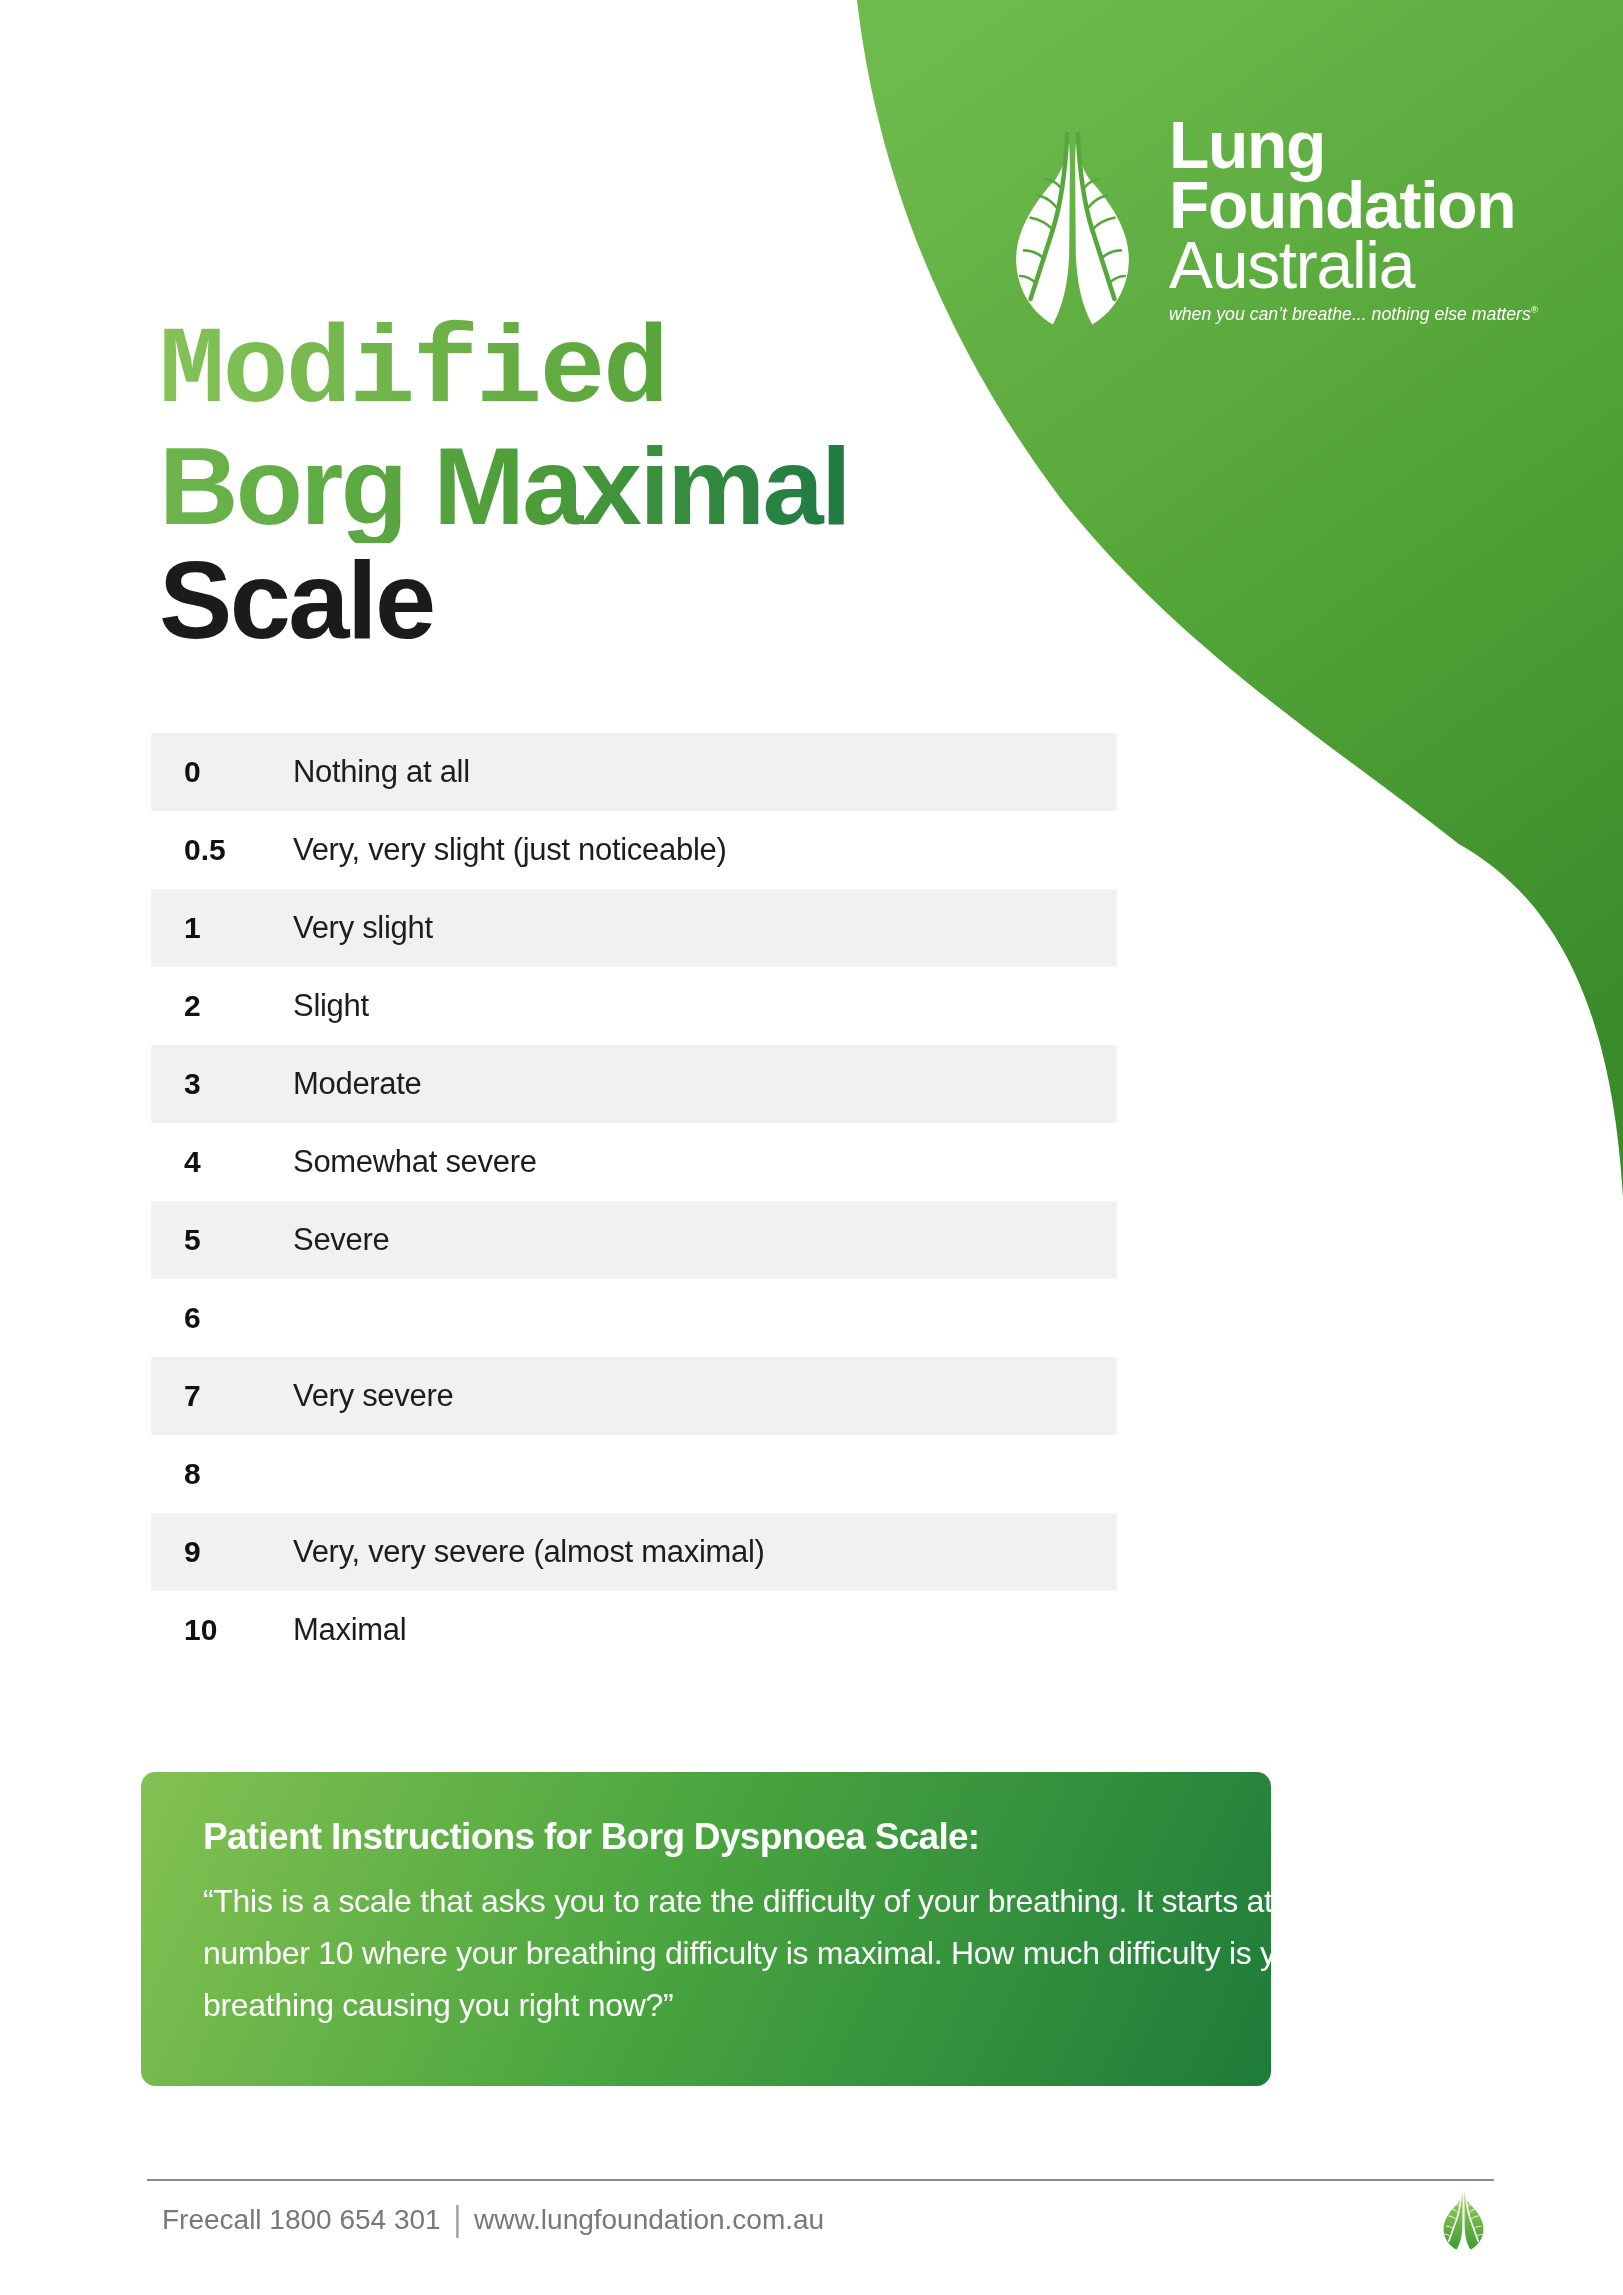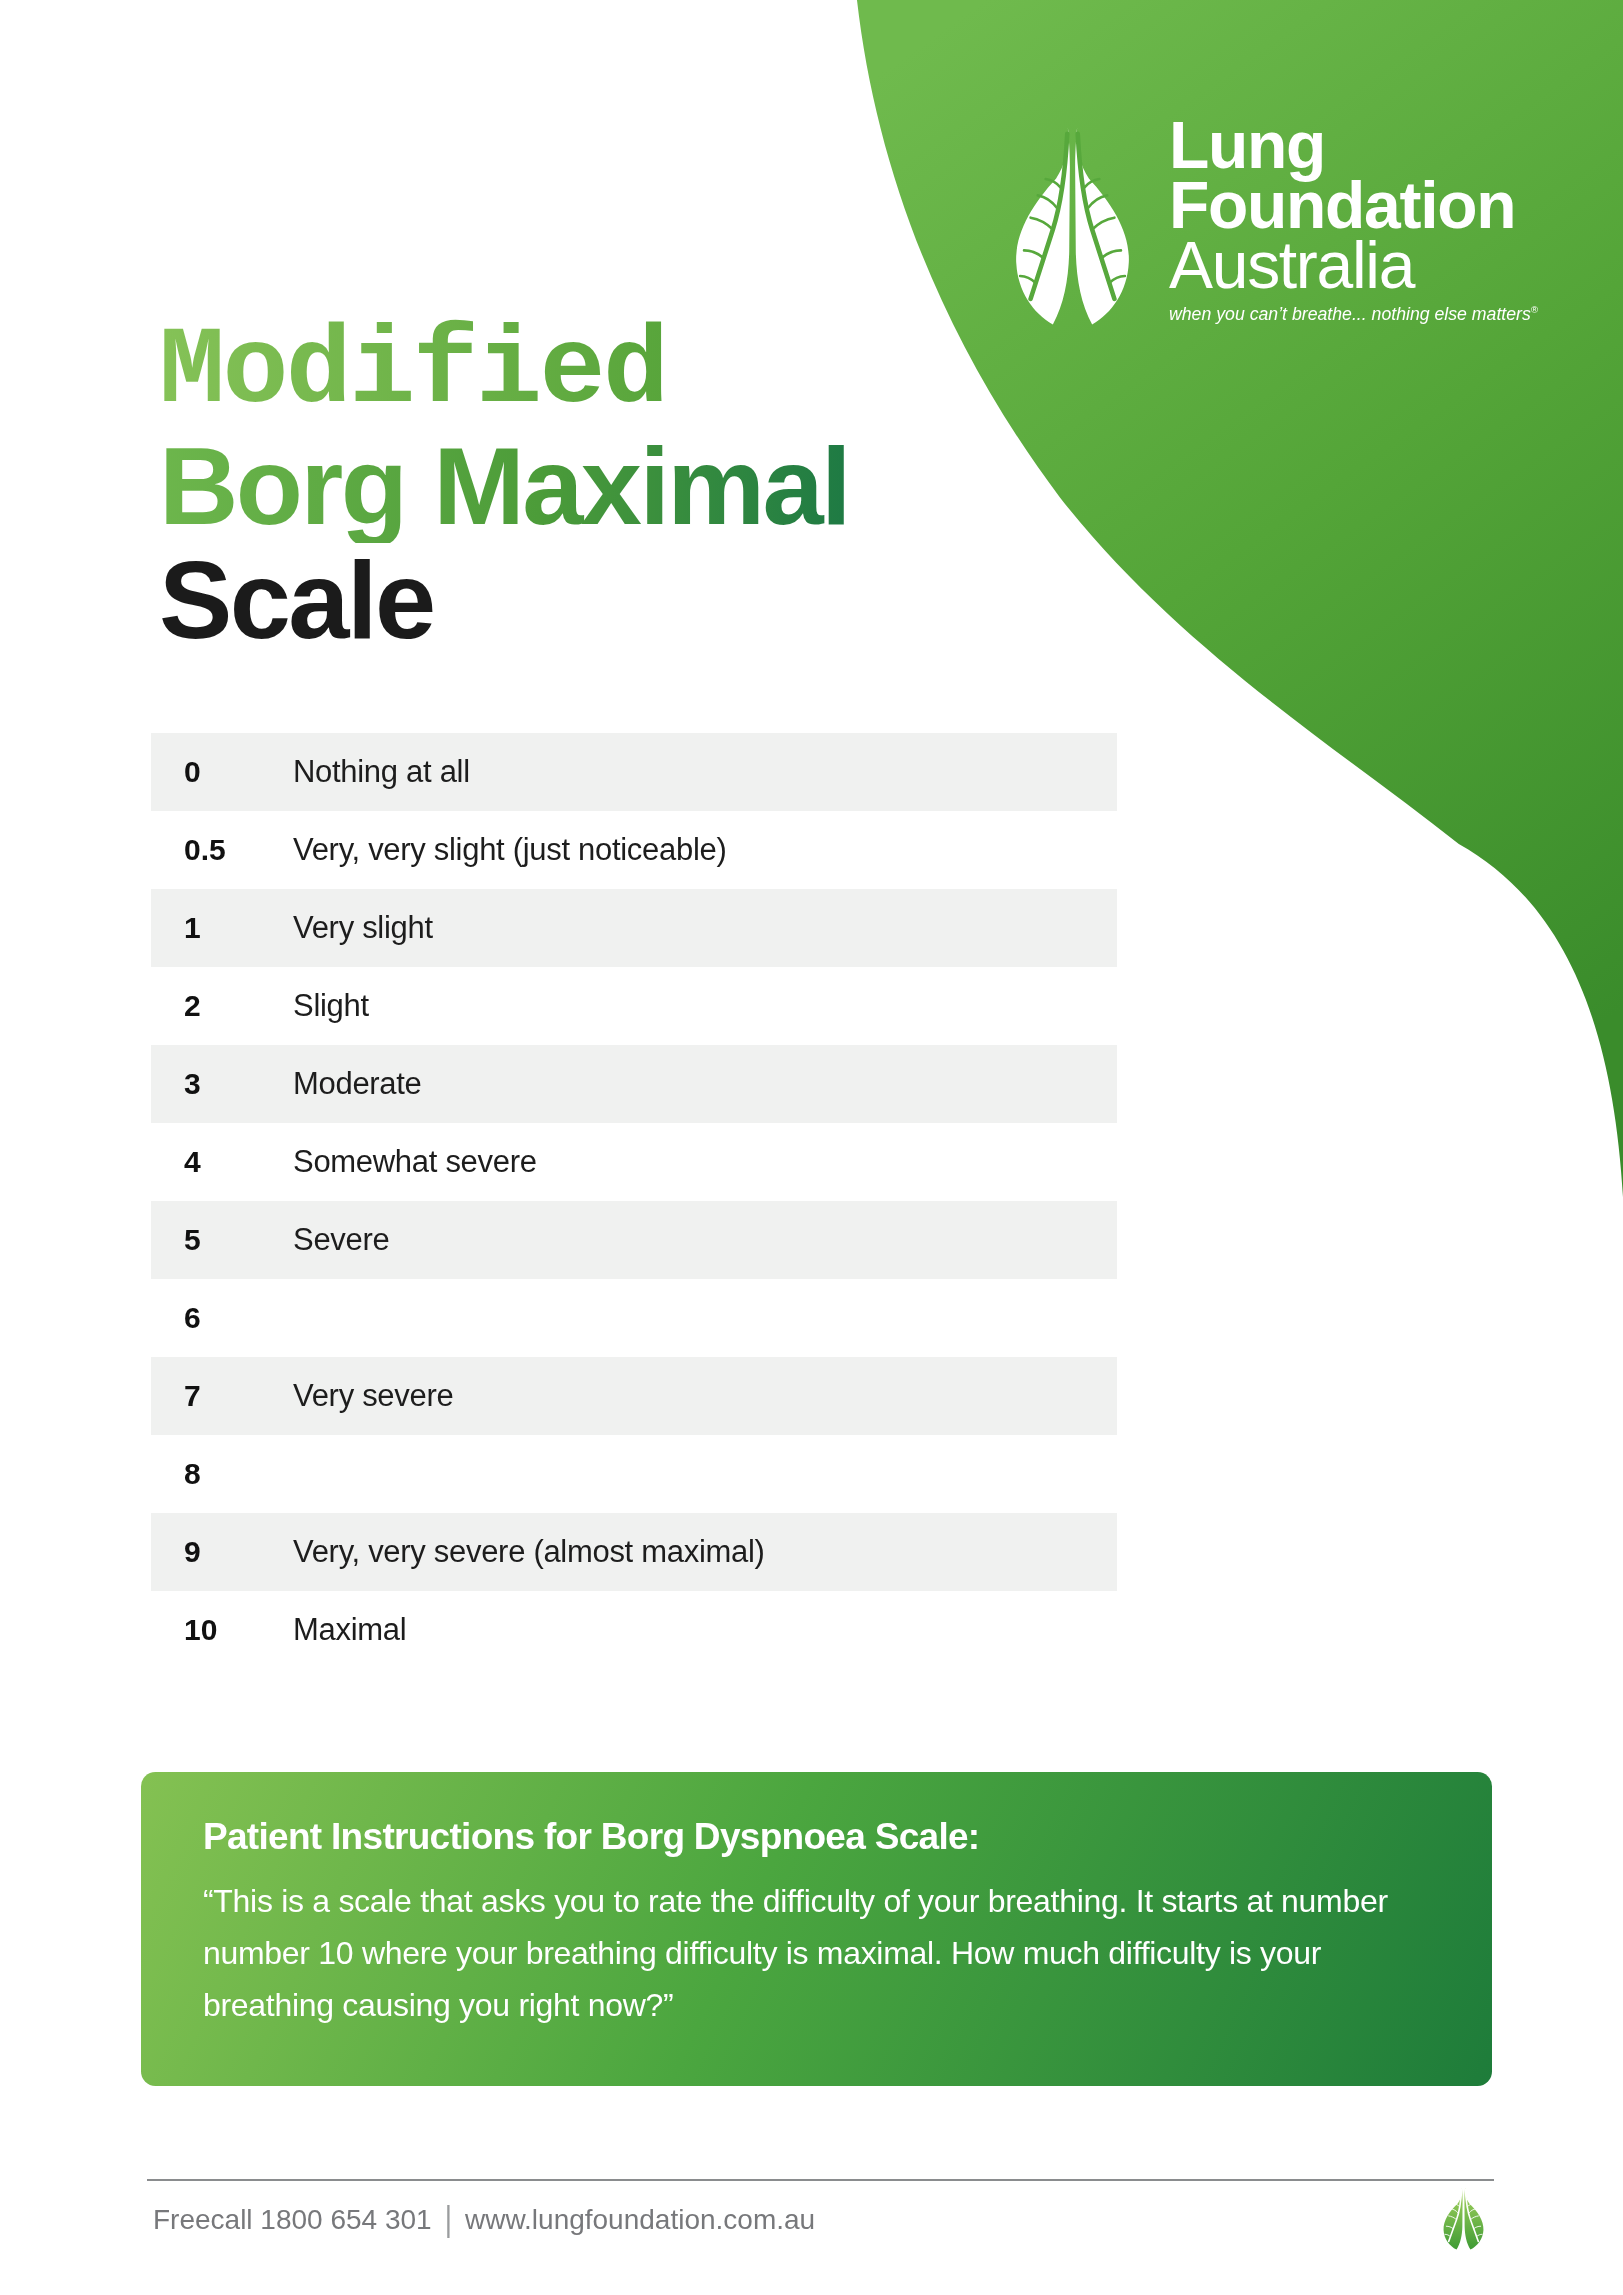--- a/index.html
+++ b/index.html
@@ -28,31 +28,31 @@
   .title .g2{background-image:linear-gradient(90deg,var(--c-title2_start),#4c9c39 55%,var(--c-title2_end));}
   .title .g3{color:var(--c-title3);}
   
   .scale-table{position:absolute;left:151px;top:733px;width:966px;}
   .scale-row{display:flex;align-items:center;height:78px;position:relative;}
   .scale-row:nth-child(odd){background:var(--c-row_shade);}
   .scale-value{position:absolute;left:33px;width:98px;font-size:30px;font-weight:700;color:#111111;}
   .scale-label{position:absolute;left:142px;font-size:31px;letter-spacing:-0.3px;color:#1d1d1d;}
   
   .instructions{
-    position:absolute;left:141px;top:1772px;width:1351px;height:314px;
+    position:absolute;left:141px;top:1772px;width:1130px;height:314px;
     border-radius:14.4px;box-sizing:border-box;
     background:linear-gradient(115deg,var(--c-box_start) 0%,#4ba63f 45%,var(--c-box_end) 100%);
     padding:44px 39px 0 62px;color:#ffffff;
   }
   .instructions-heading{font-size:37px;font-weight:700;line-height:42px;letter-spacing:-0.7px;}
   .instructions-body{margin-top:17px;font-size:32px;line-height:52px;letter-spacing:-0.3px;}
   .instructions-body .bline{white-space:nowrap;}
   
   .footer-rule{position:absolute;left:147px;top:2179px;width:1347px;height:2px;background:#8a8c8e;}
-  .footer-text{position:absolute;left:153px;top:2204px;font-size:28px;color:var(--c-footer_text);letter-spacing:0;}
+  .footer-text{position:absolute;left:162px;top:2204px;font-size:28px;color:var(--c-footer_text);letter-spacing:0;}
   .footer-sep{display:inline-block;padding:0 13px;color:#9a9c9e;font-weight:400;transform:scaleY(1.25);}
   .footer-lungs{position:absolute;left:1438px;top:2187px;width:51px;height:64px;}
   .hidden-defs{position:absolute;width:0;height:0;overflow:hidden;}
 </style>
 </head>
 <body>
 
 <svg class="hidden-defs" aria-hidden="true">
   <defs>
     <linearGradient id="lung-green-grad" x1="0" y1="0" x2="0" y2="1">

